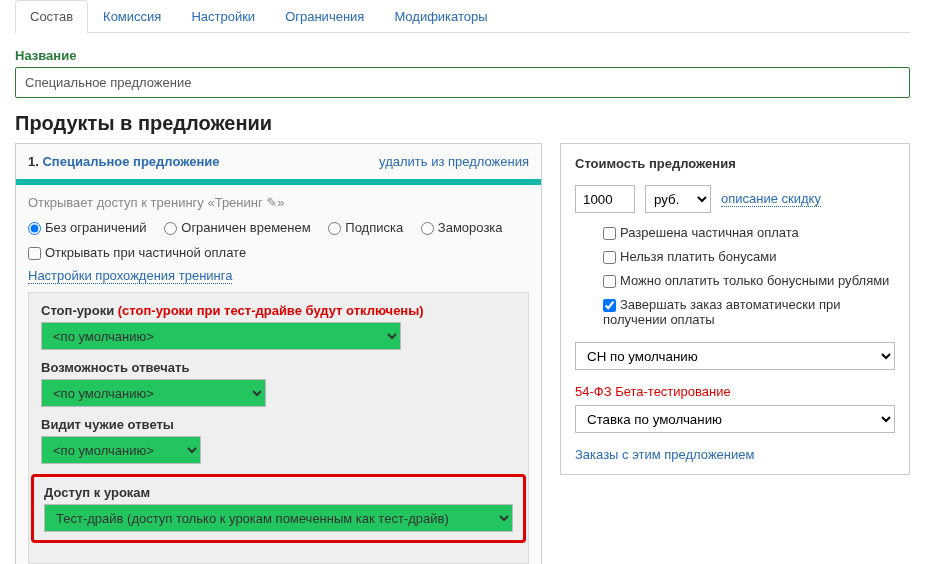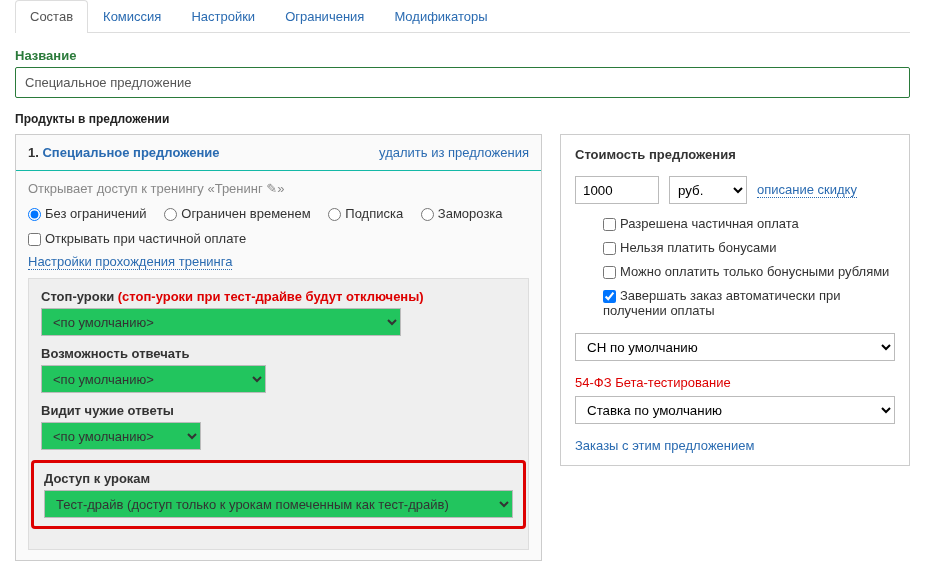--- a/index.html
+++ b/index.html
@@ -6,23 +6,23 @@
 body { font-family: Arial, sans-serif; font-size: 13px; color: #333; background: #fff; }
 .page { width: 925px; padding: 0 15px; }
 .tabs { display: flex; border-bottom: 1px solid #ddd; margin-bottom: 15px; }
 .tab { padding: 8px 14px; color: #2a6bb1; cursor: pointer; border: 1px solid transparent; border-bottom: none; }
 .tab.active { color: #555; border-color: #ddd; border-radius: 4px 4px 0 0; background: #fff; margin-bottom: -1px; }
 .main { display: flex; gap: 18px; }
 .left { flex: 1; }
 .right { width: 350px; }
 .label { color: #2a7a3a; font-weight: bold; margin-bottom: 4px; }
 .name-input { width: 100%; padding: 7px 9px; border: 1px solid #2a7a3a; border-radius: 2px; color: #555; font-size: 13px; }
-.section-title { font-size: 12px; font-weight: bold; margin: 14px 0 8px; color: #222; }
+.section-title { font-size: 20px; font-weight: bold; margin: 14px 0 8px; color: #222; }
 .product-card { border: 1px solid #ccc; background: #fafafa; }
-.product-head { display: flex; justify-content: space-between; padding: 10px 12px; border-bottom: 1px solid #14b8a6; align-items: center; gap: 20px; }
+.product-head { display: flex; justify-content: space-between; padding: 10px 12px; border-bottom: 6px solid #14b8a6; align-items: center; gap: 20px; }
 .product-num { color: #333; font-weight: bold; }
 .product-title { color: #2a6bb1; font-weight: bold; }
 .link { color: #2a6bb1; text-decoration: none; cursor: pointer; }
 .link-dotted { color: #2a6bb1; border-bottom: 1px dotted #2a6bb1; cursor: pointer; display: inline-block; }
 .body { padding: 10px 12px; }
 .muted { color: #888; margin-bottom: 10px; }
 .radios { margin-bottom: 10px; }
 .radios label { margin-right: 14px; cursor: pointer; }
 .checkbox-row { margin: 8px 0; }
 .settings-link { margin: 8px 0; }
@@ -31,22 +31,22 @@
 .red-note { color: #d00; }
 .select { width: 100%; max-width: 360px; padding: 5px 7px; border: 1px solid #bbb; background: #22c55e; font-size: 13px; color: #333; height: 28px; }
 .select.sm { max-width: 225px; }
 .select.xs { max-width: 160px; }
 .field-group { margin-bottom: 10px; }
 .highlight-box { border: 3px solid #d00; border-radius: 4px; padding: 8px 10px; margin: 10px -10px; }
 .highlight-box .select { max-width: 100%; }
 .right-card { border: 1px solid #ccc; padding: 12px 14px; }
 .right-title { font-weight: bold; margin-bottom: 14px; color: #333; }
 .price-row { display: flex; align-items: center; gap: 10px; margin-bottom: 12px; }
-.price-input { width: 84px; padding: 5px 7px; border: 1px solid #bbb; height: 28px; }
-.cur-select { width: 78px; padding: 5px 4px; border: 1px solid #bbb; height: 28px; background: #fff; }
+.price-input { width: 60px; padding: 5px 7px; border: 1px solid #bbb; height: 28px; }
+.cur-select { width: 66px; padding: 5px 4px; border: 1px solid #bbb; height: 28px; background: #fff; }
 .right-card .checkbox-row { margin: 9px 0; padding-left: 28px; }
 .full-select { width: 100%; padding: 5px 7px; border: 1px solid #bbb; height: 28px; background: #fff; margin-top: 6px; }
 .red-text { color: #d00; margin-top: 14px; font-size: 13px; }
 .orders-link { margin-top: 14px; }
 input[type=radio], input[type=checkbox] { margin-right: 4px; vertical-align: middle; }
 </style>
 </head>
 <body>
 
 <div class="page">

